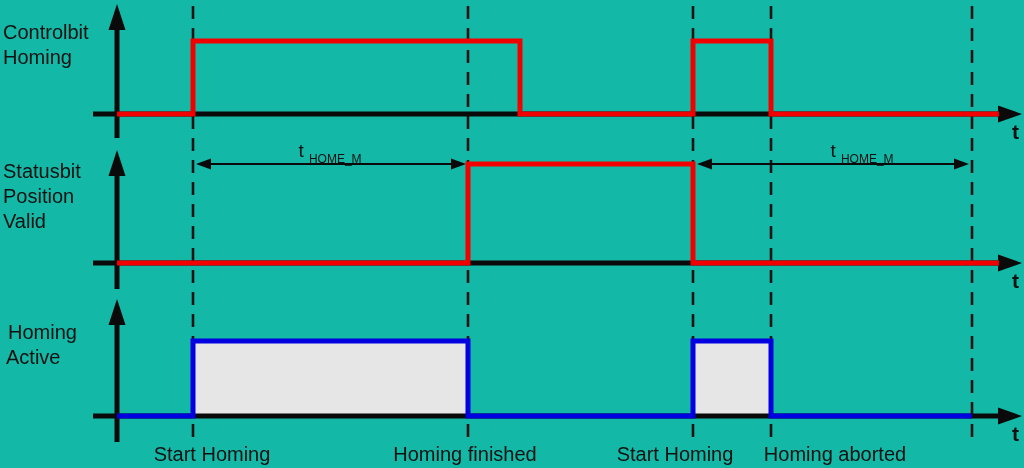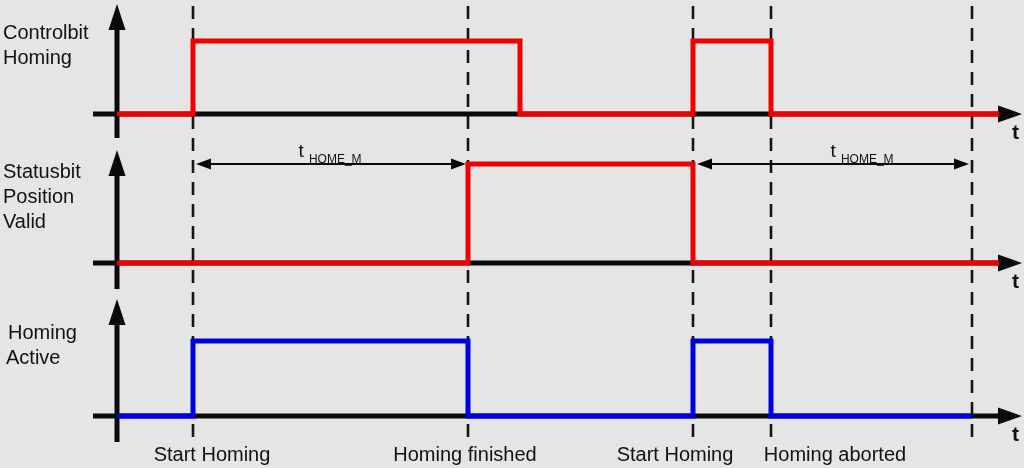--- a/index.html
+++ b/index.html
@@ -1,17 +1,17 @@
 <!DOCTYPE html>
 <html><head>
 <meta charset="utf-8">
 <style>
   html,body{margin:0;padding:0;background:#ffffff;}
   body{font-family:"Liberation Sans", sans-serif;}
-  #stage{position:relative;width:1024px;height:468px;background:#e5e5e5;overflow:hidden;}
+  #stage{position:relative;width:1024px;height:468px;background:#14b8a6;overflow:hidden;}
   svg{display:block;}
   svg text{fill:#111111;}
   .track-label{font-size:20px;}
   .event-label{font-size:20px;}
   .t-label{font-size:21px;font-weight:bold;}
   .measure-label{font-size:19px;}
   .measure-sub{font-size:12px;}
 </style>
 </head>
 <body>

